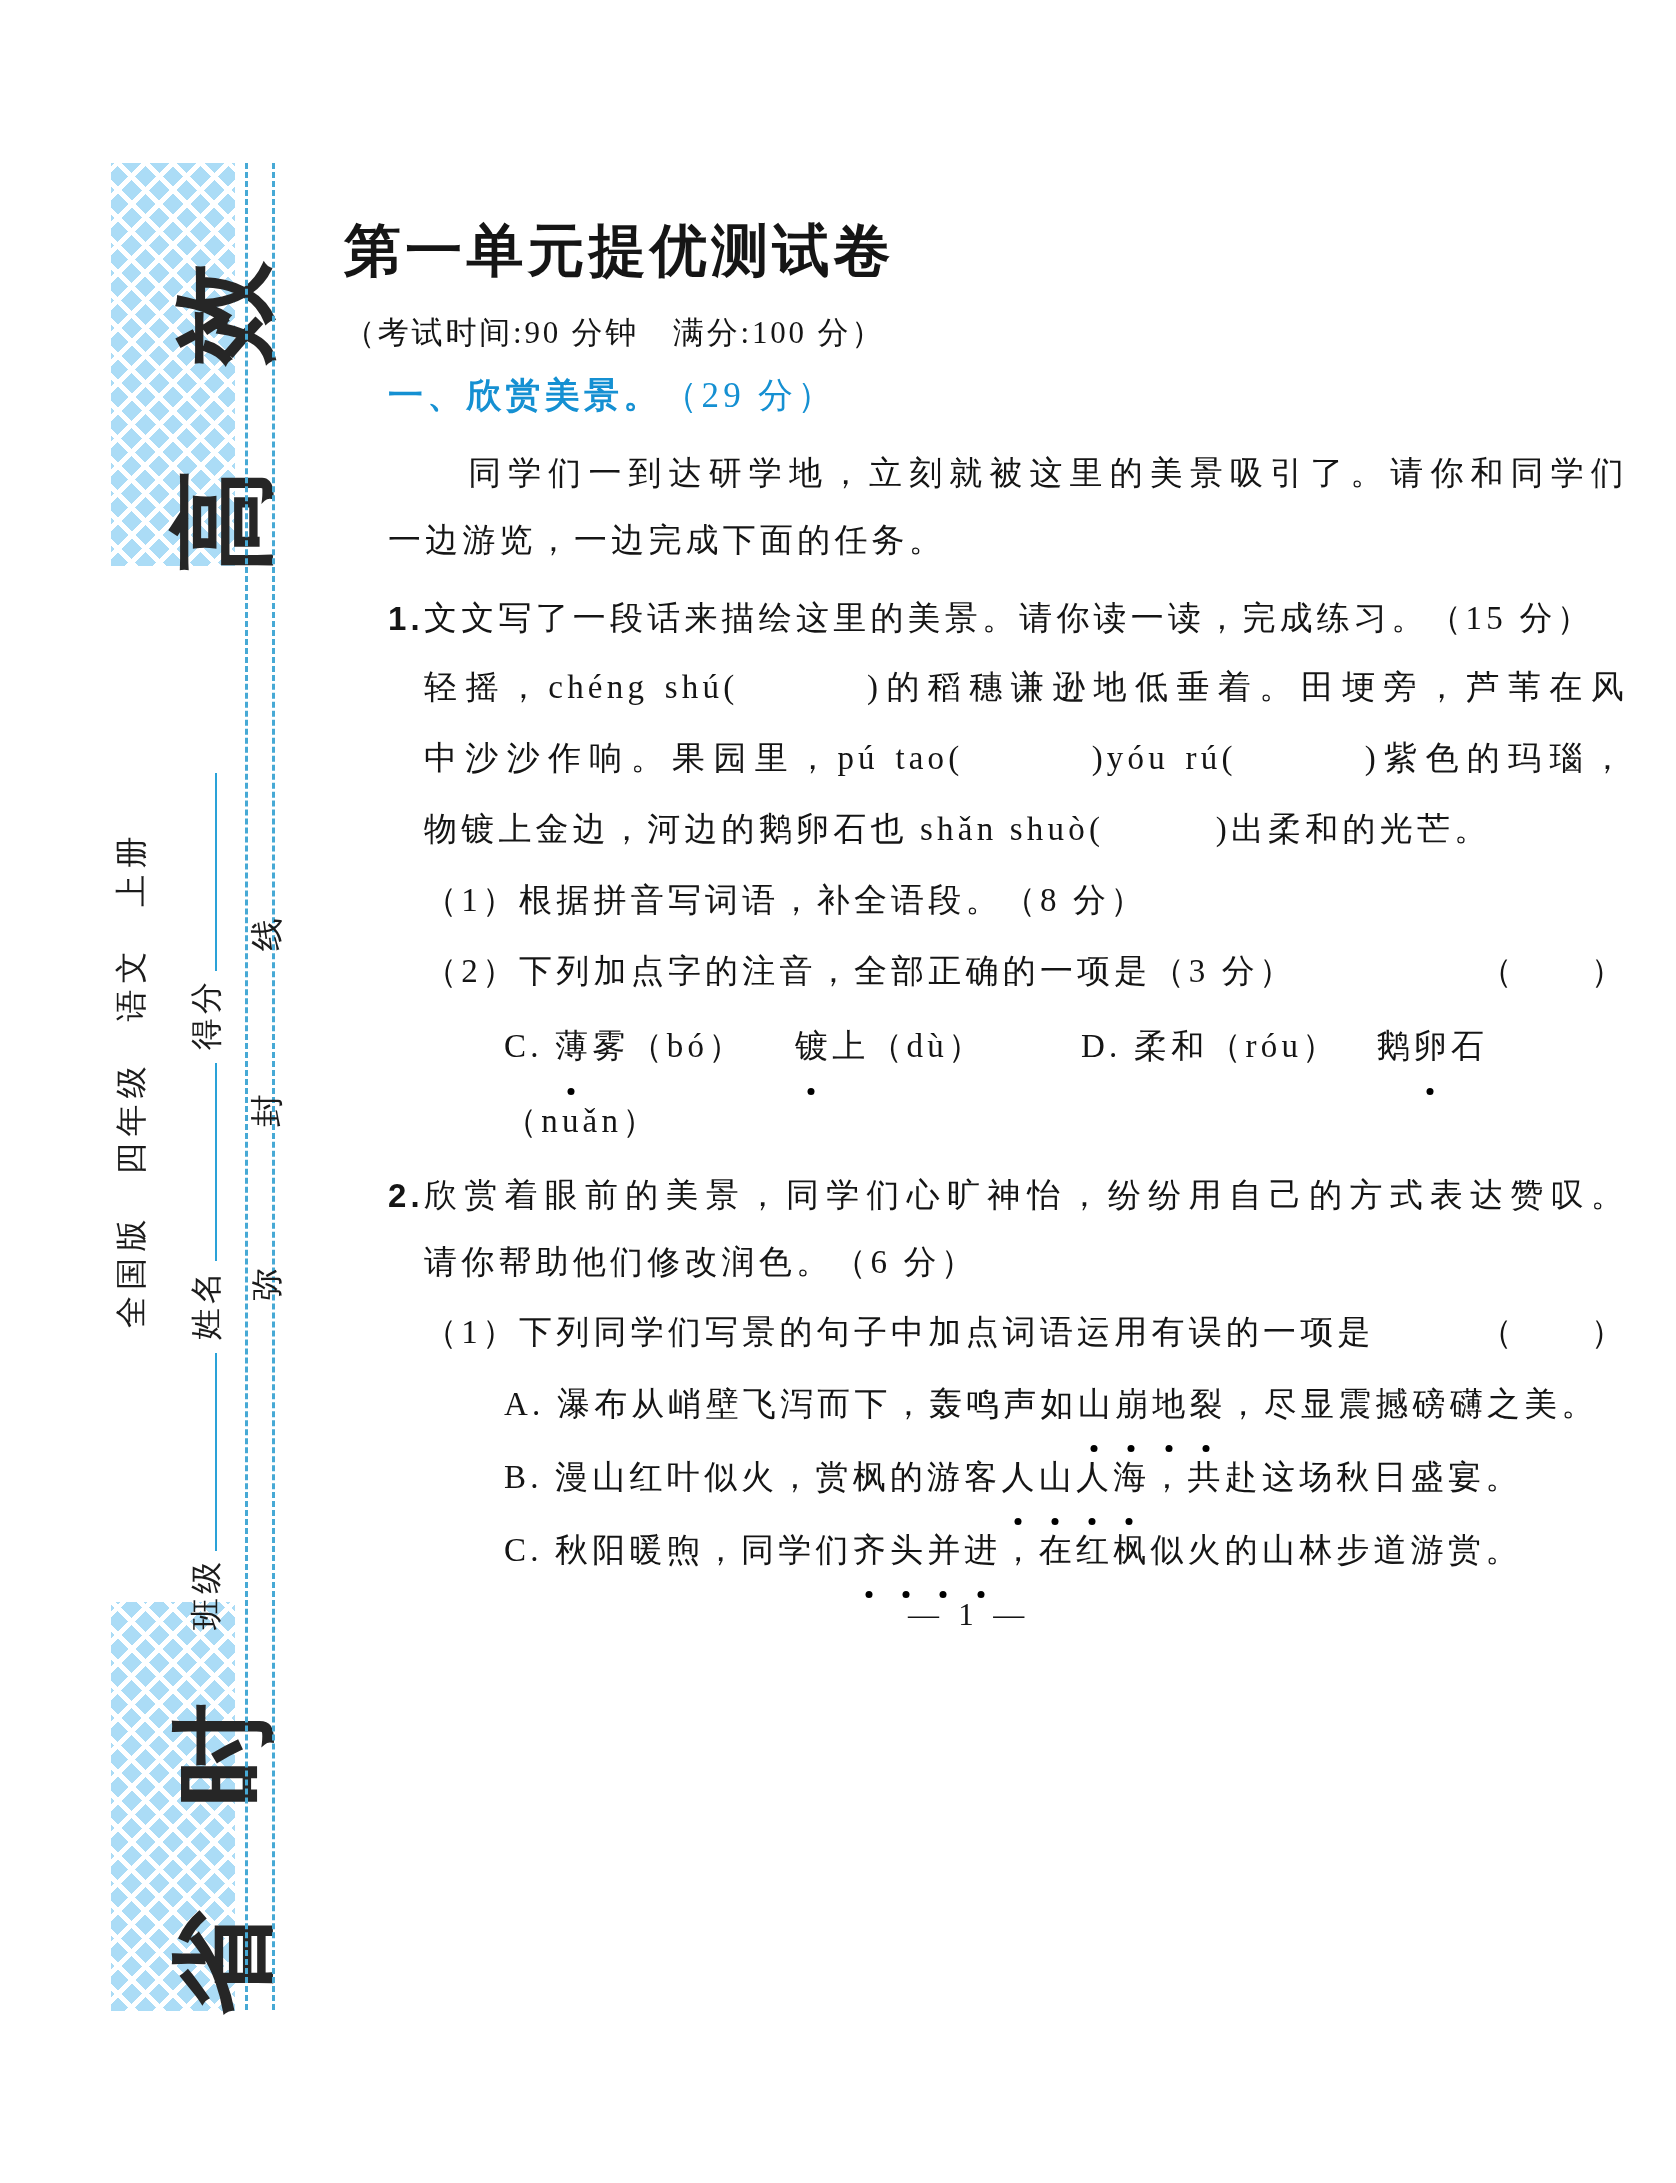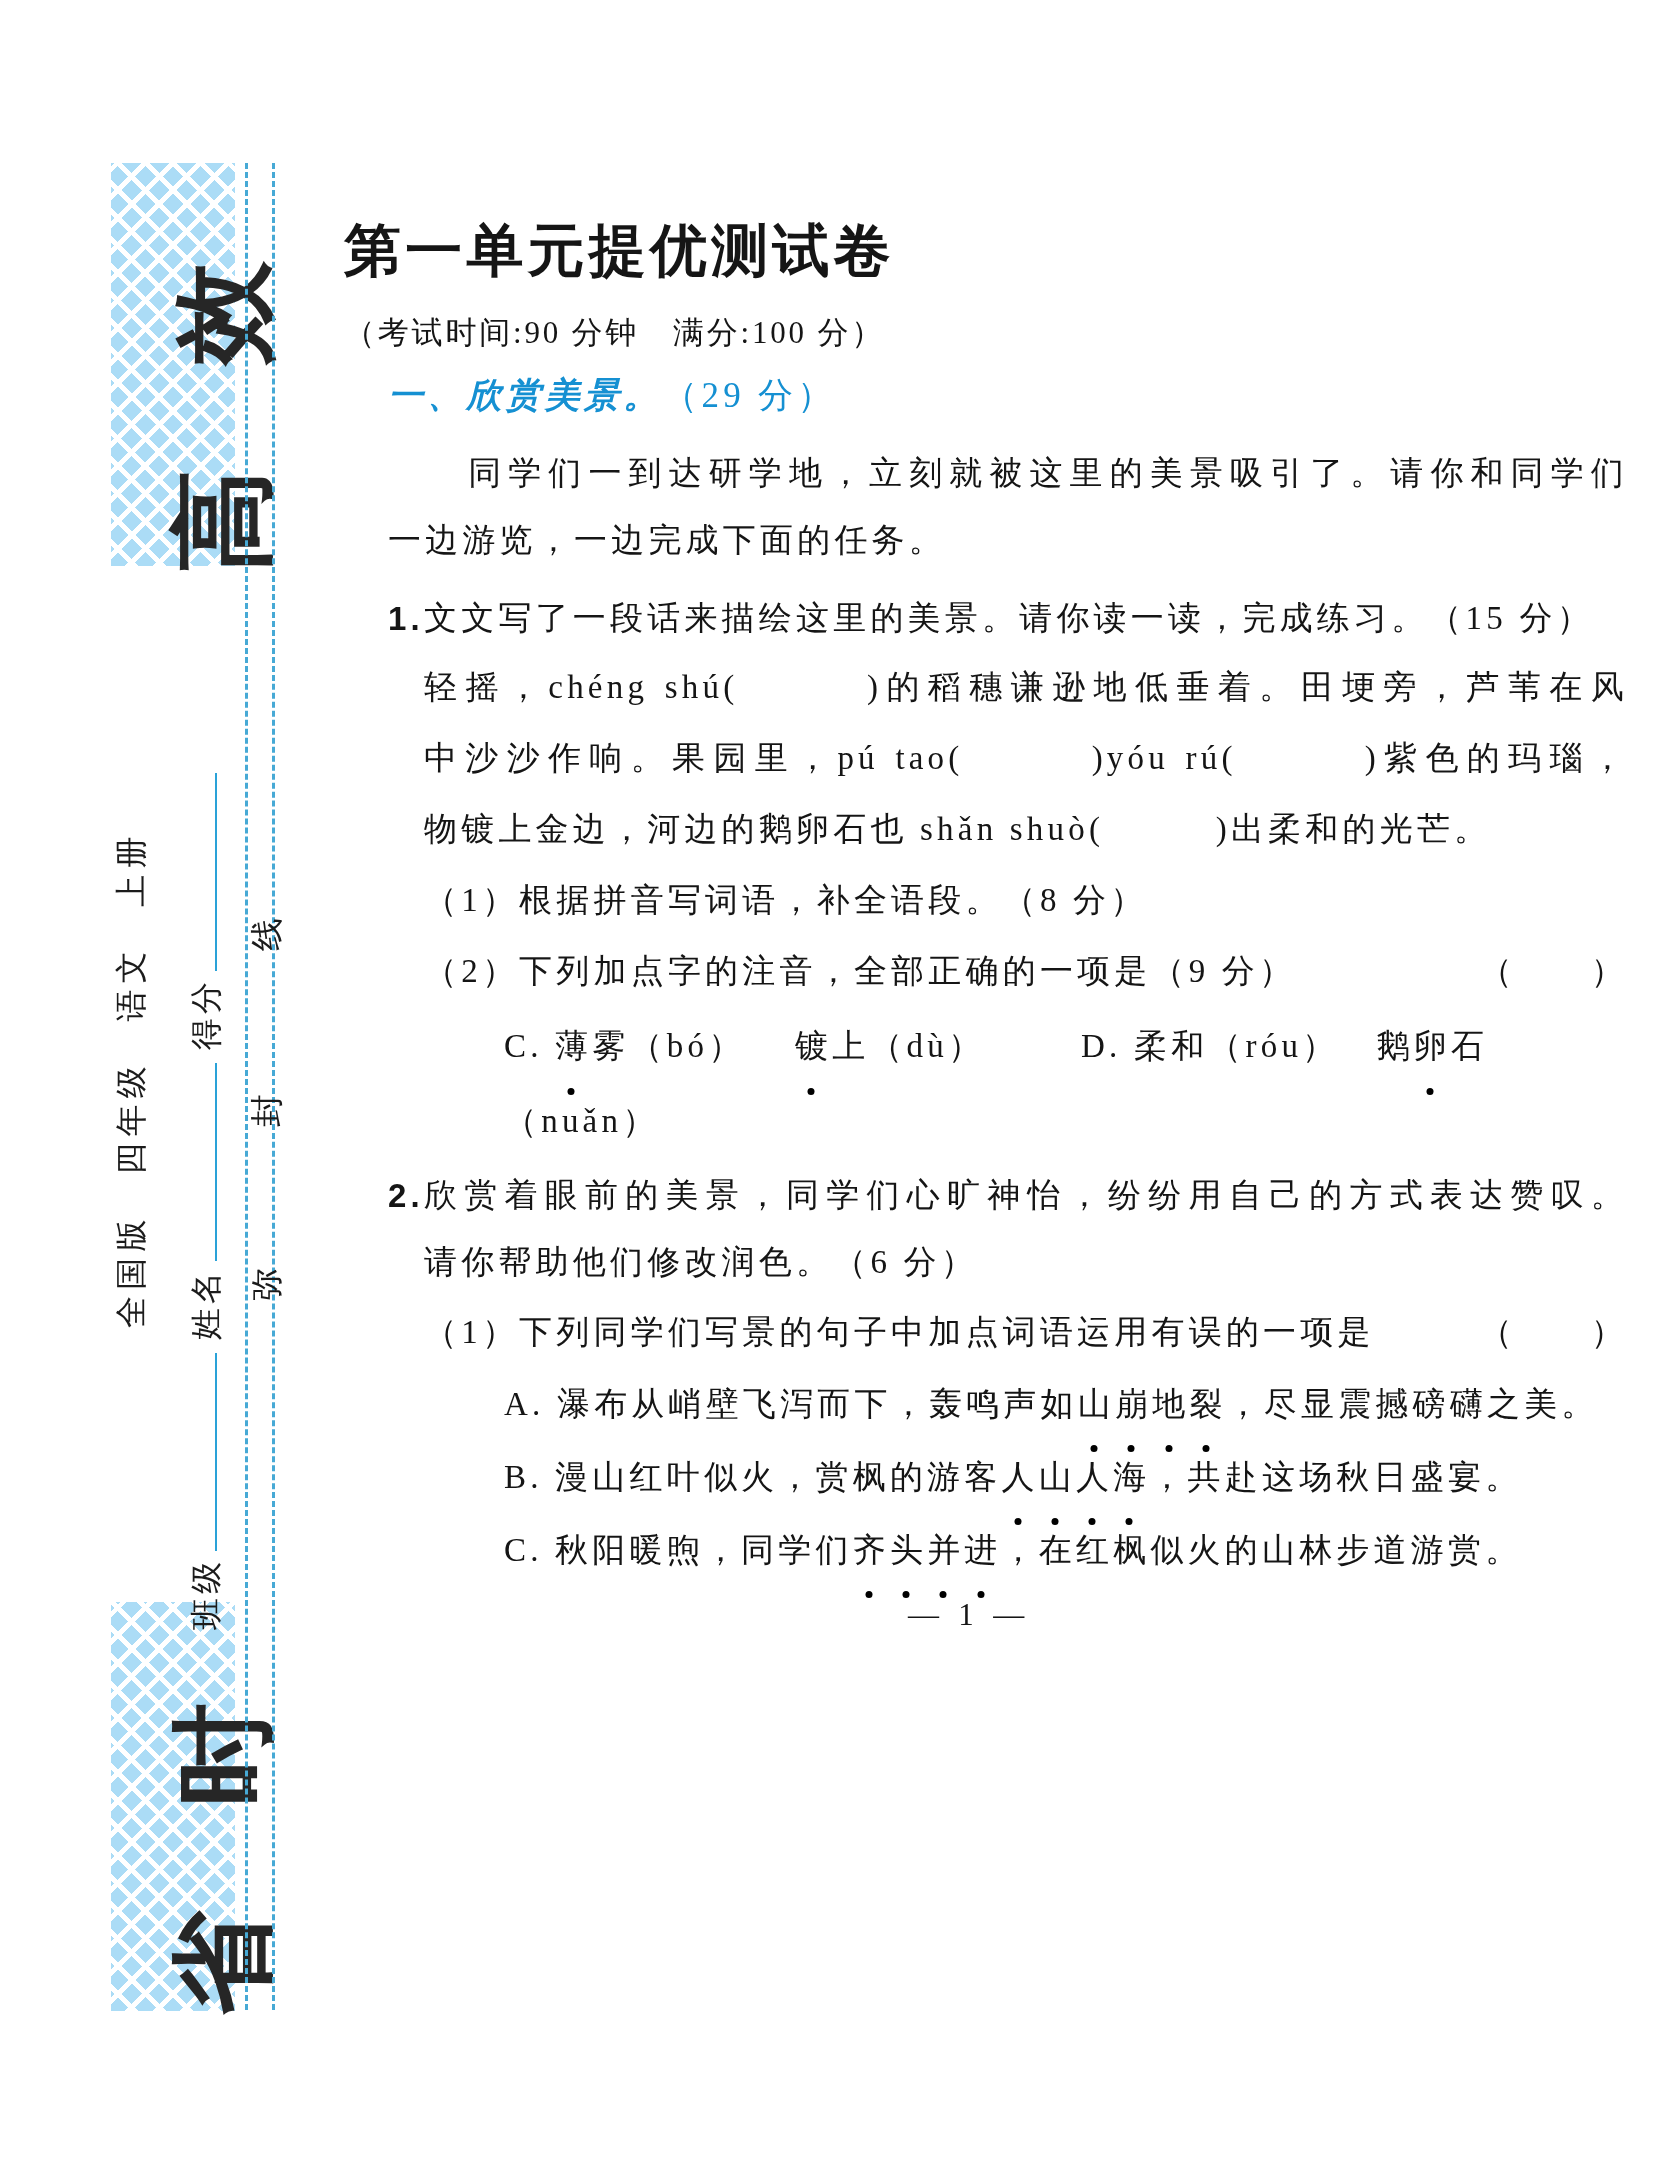--- a/index.html
+++ b/index.html
@@ -35,21 +35,21 @@
 
   
   .main{position:absolute;left:388px;top:0;width:1240px;font-size:33px;letter-spacing:4.2px;line-height:67px;}
   .hdr{position:relative;left:-44px;text-align:left;}
   .title{margin-top:221px;font-size:57px;line-height:60px;font-weight:bold;letter-spacing:4.2px;}
   .subtitle{margin-top:35px;font-size:31px;line-height:33px;letter-spacing:2.8px;}
 
   .jline{text-align:justify;text-align-last:justify;}
   .intro{margin-top:70px;}
   .sec-head{margin-top:21px;line-height:49px;font-size:35px;color:#1590d2;}
-  .sec-head .lbl{font-family:"Liberation Sans",sans-serif;font-weight:bold;font-style:italic;}
+  .sec-head .lbl{font-family:"Liberation Sans",sans-serif;font-weight:bold;}
   .lead{margin-top:19.5px;}
 
   .qrow{display:flex;align-items:flex-start;}
   .qnum{flex:0 0 36px;font-family:"Liberation Sans",sans-serif;font-weight:bold;}
   .qbody{flex:1;min-width:0;}
   .q1row{margin-top:11px;}
   .passage{padding-left:36px;line-height:71px;}
   .sub{padding-left:36px;margin-top:2.8px;}
   .flexline{display:flex;justify-content:space-between;padding-left:36px;margin-top:3.5px;}
   .optrow{padding-left:116px;line-height:75px;margin-top:4.2px;}
@@ -114,21 +114,21 @@
 
     <div class="passage">
       <div class="jline">轻摇，chéng shú(　　　)的稻穗谦逊地低垂着。田埂旁，芦苇在风</div>
       <div class="jline">中沙沙作响。果园里，pú tao(　　　)yóu rú(　　　)紫色的玛瑙，</div>
       <div>物镀上金边，河边的鹅卵石也 shǎn shuò(　　　)出柔和的光芒。</div>
     </div>
 
     <div class="sub">（1）根据拼音写词语，补全语段。（8 分）</div>
 
     <div class="flexline">
-      <span>（2）下列加点字的注音，全部正确的一项是（9 分）</span>
+      <span>（2）下列加点字的注音，全部正确的一项是（3 分）</span>
       <span>（　　）</span>
     </div>
 
     <div class="optrow">
       <span class="optcell-l">C. <span class="em">薄</span>雾（bó）　 <span class="em">镀</span>上（dù）</span><span>D. 柔和（róu）　鹅<span class="em">卵</span>石（nuǎn）</span>
     </div>
 
     <div class="qrow q2row">
       <div class="qnum">2.</div>
       <div class="qbody">

